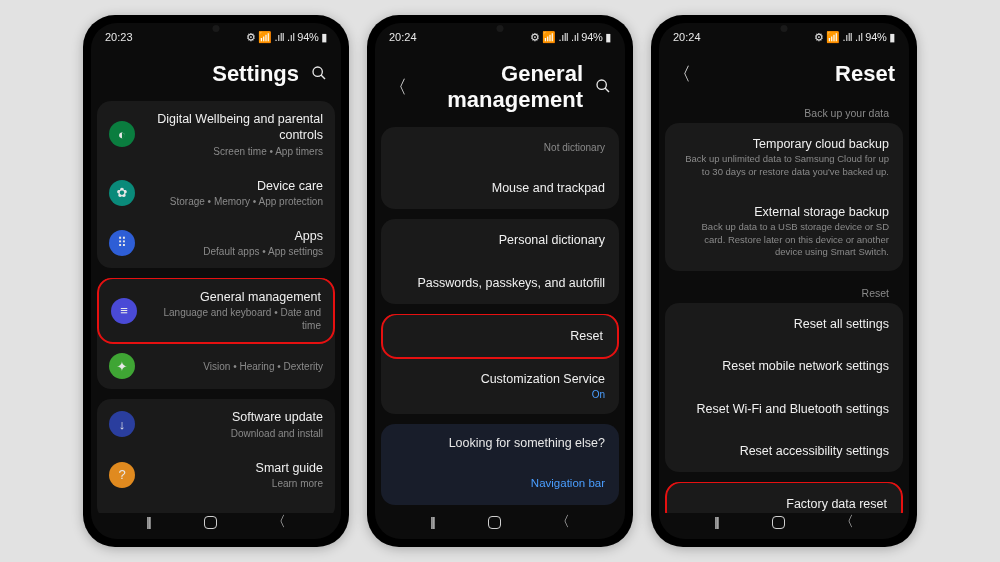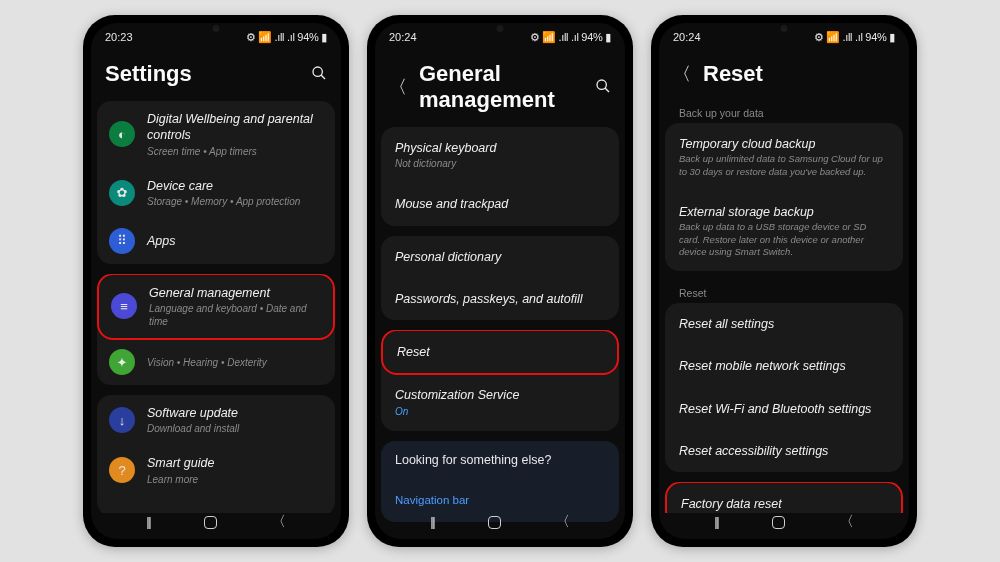--- a/index.html
+++ b/index.html
@@ -1,38 +1,38 @@
 <!DOCTYPE html>
 <html><head>
   <meta charset="utf-8">
   <style>
     * { margin: 0; padding: 0; box-sizing: border-box; font-family: -apple-system, BlinkMacSystemFont, 'Segoe UI', sans-serif; }
     body { background: #e2e2e2; width: 1000px; height: 562px; display: flex; justify-content: center; align-items: center; gap: 18px; }
     .phone { width: 266px; height: 532px; background: #000; border-radius: 32px; padding: 8px; position: relative; box-shadow: 0 2px 12px rgba(0,0,0,0.25); }
-    .screen { width: 100%; height: 100%; background: #0c0c0c; border-radius: 26px; overflow: hidden; position: relative; color: #e8e8e8; }
+    .screen { width: 100%; height: 100%; background: #0c0c0c; border-radius: 26px; overflow: hidden; position: relative; color: #e8e8e8; text-align: right; }
     .camera { position: absolute; top: 10px; left: 50%; transform: translateX(-50%); width: 7px; height: 7px; background: #1a1a1a; border-radius: 50%; z-index: 10; }
     .statusbar { height: 28px; display: flex; justify-content: space-between; align-items: center; padding: 0 14px; font-size: 11px; color: #e8e8e8; }
     .statusbar .right { display: flex; align-items: center; gap: 2px; font-size: 11px; letter-spacing: -0.3px; }
     .header { display: flex; align-items: center; padding: 10px 14px 14px; gap: 12px; }
     .header .title { font-size: 22px; font-weight: 600; flex: 1; color: #fafafa; }
     .header .back { font-size: 18px; font-weight: 300; }
     .header .search { font-size: 15px; }
     .content { padding: 0 6px; height: calc(100% - 104px); overflow: hidden; }
     .group { background: #1a1a1a; border-radius: 14px; margin-bottom: 10px; overflow: hidden; }
     .item { display: flex; align-items: center; padding: 10px 12px; gap: 12px; position: relative; }
     .item.simple { padding: 13px 14px; }
     .icon-circle { width: 26px; height: 26px; border-radius: 50%; display: flex; align-items: center; justify-content: center; font-size: 13px; flex-shrink: 0; }
     .ic-green { background: #0a7d3f; }
     .ic-teal { background: #0a8a7a; }
     .ic-blue { background: #2e5ed6; }
     .ic-purple { background: #4a4ad6; }
     .ic-lime { background: #3fa534; }
     .ic-navy { background: #2a3e9e; }
     .ic-orange { background: #e08a1f; }
-    .item-text { flex: 1; min-width: 0; font-style: italic; }
+    .item-text { flex: 1; min-width: 0; }
     .item-title { font-size: 12.5px; color: #f0f0f0; line-height: 1.3; }
     .item-sub { font-size: 10px; color: #8a8a8a; line-height: 1.3; margin-top: 1px; }
     .item-sub.on { color: #4a9eff; }
     .highlight { border: 2.5px solid #e61010; border-radius: 16px; margin: -1px 0; }
     .section-label { font-size: 10.5px; color: #8a8a8a; padding: 6px 14px 4px; }
     .looking-box { background: #181d2a; border-radius: 14px; padding: 12px 14px; }
     .looking-title { font-size: 12.5px; color: #e8e8e8; margin-bottom: 23px; }
     .looking-link { font-size: 11.5px; color: #4a9eff; padding: 4px 0; }
     .navbar { position: absolute; bottom: 0; left: 0; right: 0; height: 34px; display: flex; justify-content: space-around; align-items: center; padding: 0 28px; }
     .nav-btn { color: #d0d0d0; font-size: 14px; }
@@ -73,20 +73,21 @@
         <div class="icon-circle ic-teal">✿</div>
         <div class="item-text">
           <div class="item-title">Device care</div>
           <div class="item-sub">Storage • Memory • App protection</div>
         </div>
           </div>
           <div class="item">
         <div class="icon-circle ic-blue">⠿</div>
         <div class="item-text">
           <div class="item-title">Apps</div>
+          <div class="item-sub">Default apps • App settings</div>
         </div>
           </div>
         </div>
         <div class="group">
           <div class="item highlight">
         <div class="icon-circle ic-purple">≡</div>
         <div class="item-text">
           <div class="item-title">General management</div>
           <div class="item-sub">Language and keyboard • Date and time</div>
         </div>
@@ -140,21 +141,20 @@
         <svg width="16" height="16" viewBox="0 0 24 24" fill="none" stroke="#e8e8e8" stroke-width="2">
             <circle cx="10" cy="10" r="7"></circle>
             <line x1="21" y1="21" x2="15" y2="15"></line>
           </svg>
       </span>
     </div>
     <div class="content" id="p2-content">
         <div class="group">
           <div class="item simple">
             <div class="item-text">
-              <div class="item-title">Physical keyboard</div>
               <div class="item-sub ">Not dictionary</div>
             </div>
           </div>
           <div class="item simple">
             <div class="item-text">
               <div class="item-title">Mouse and trackpad</div>
             </div>
           </div>
         </div>
         <div class="group">

